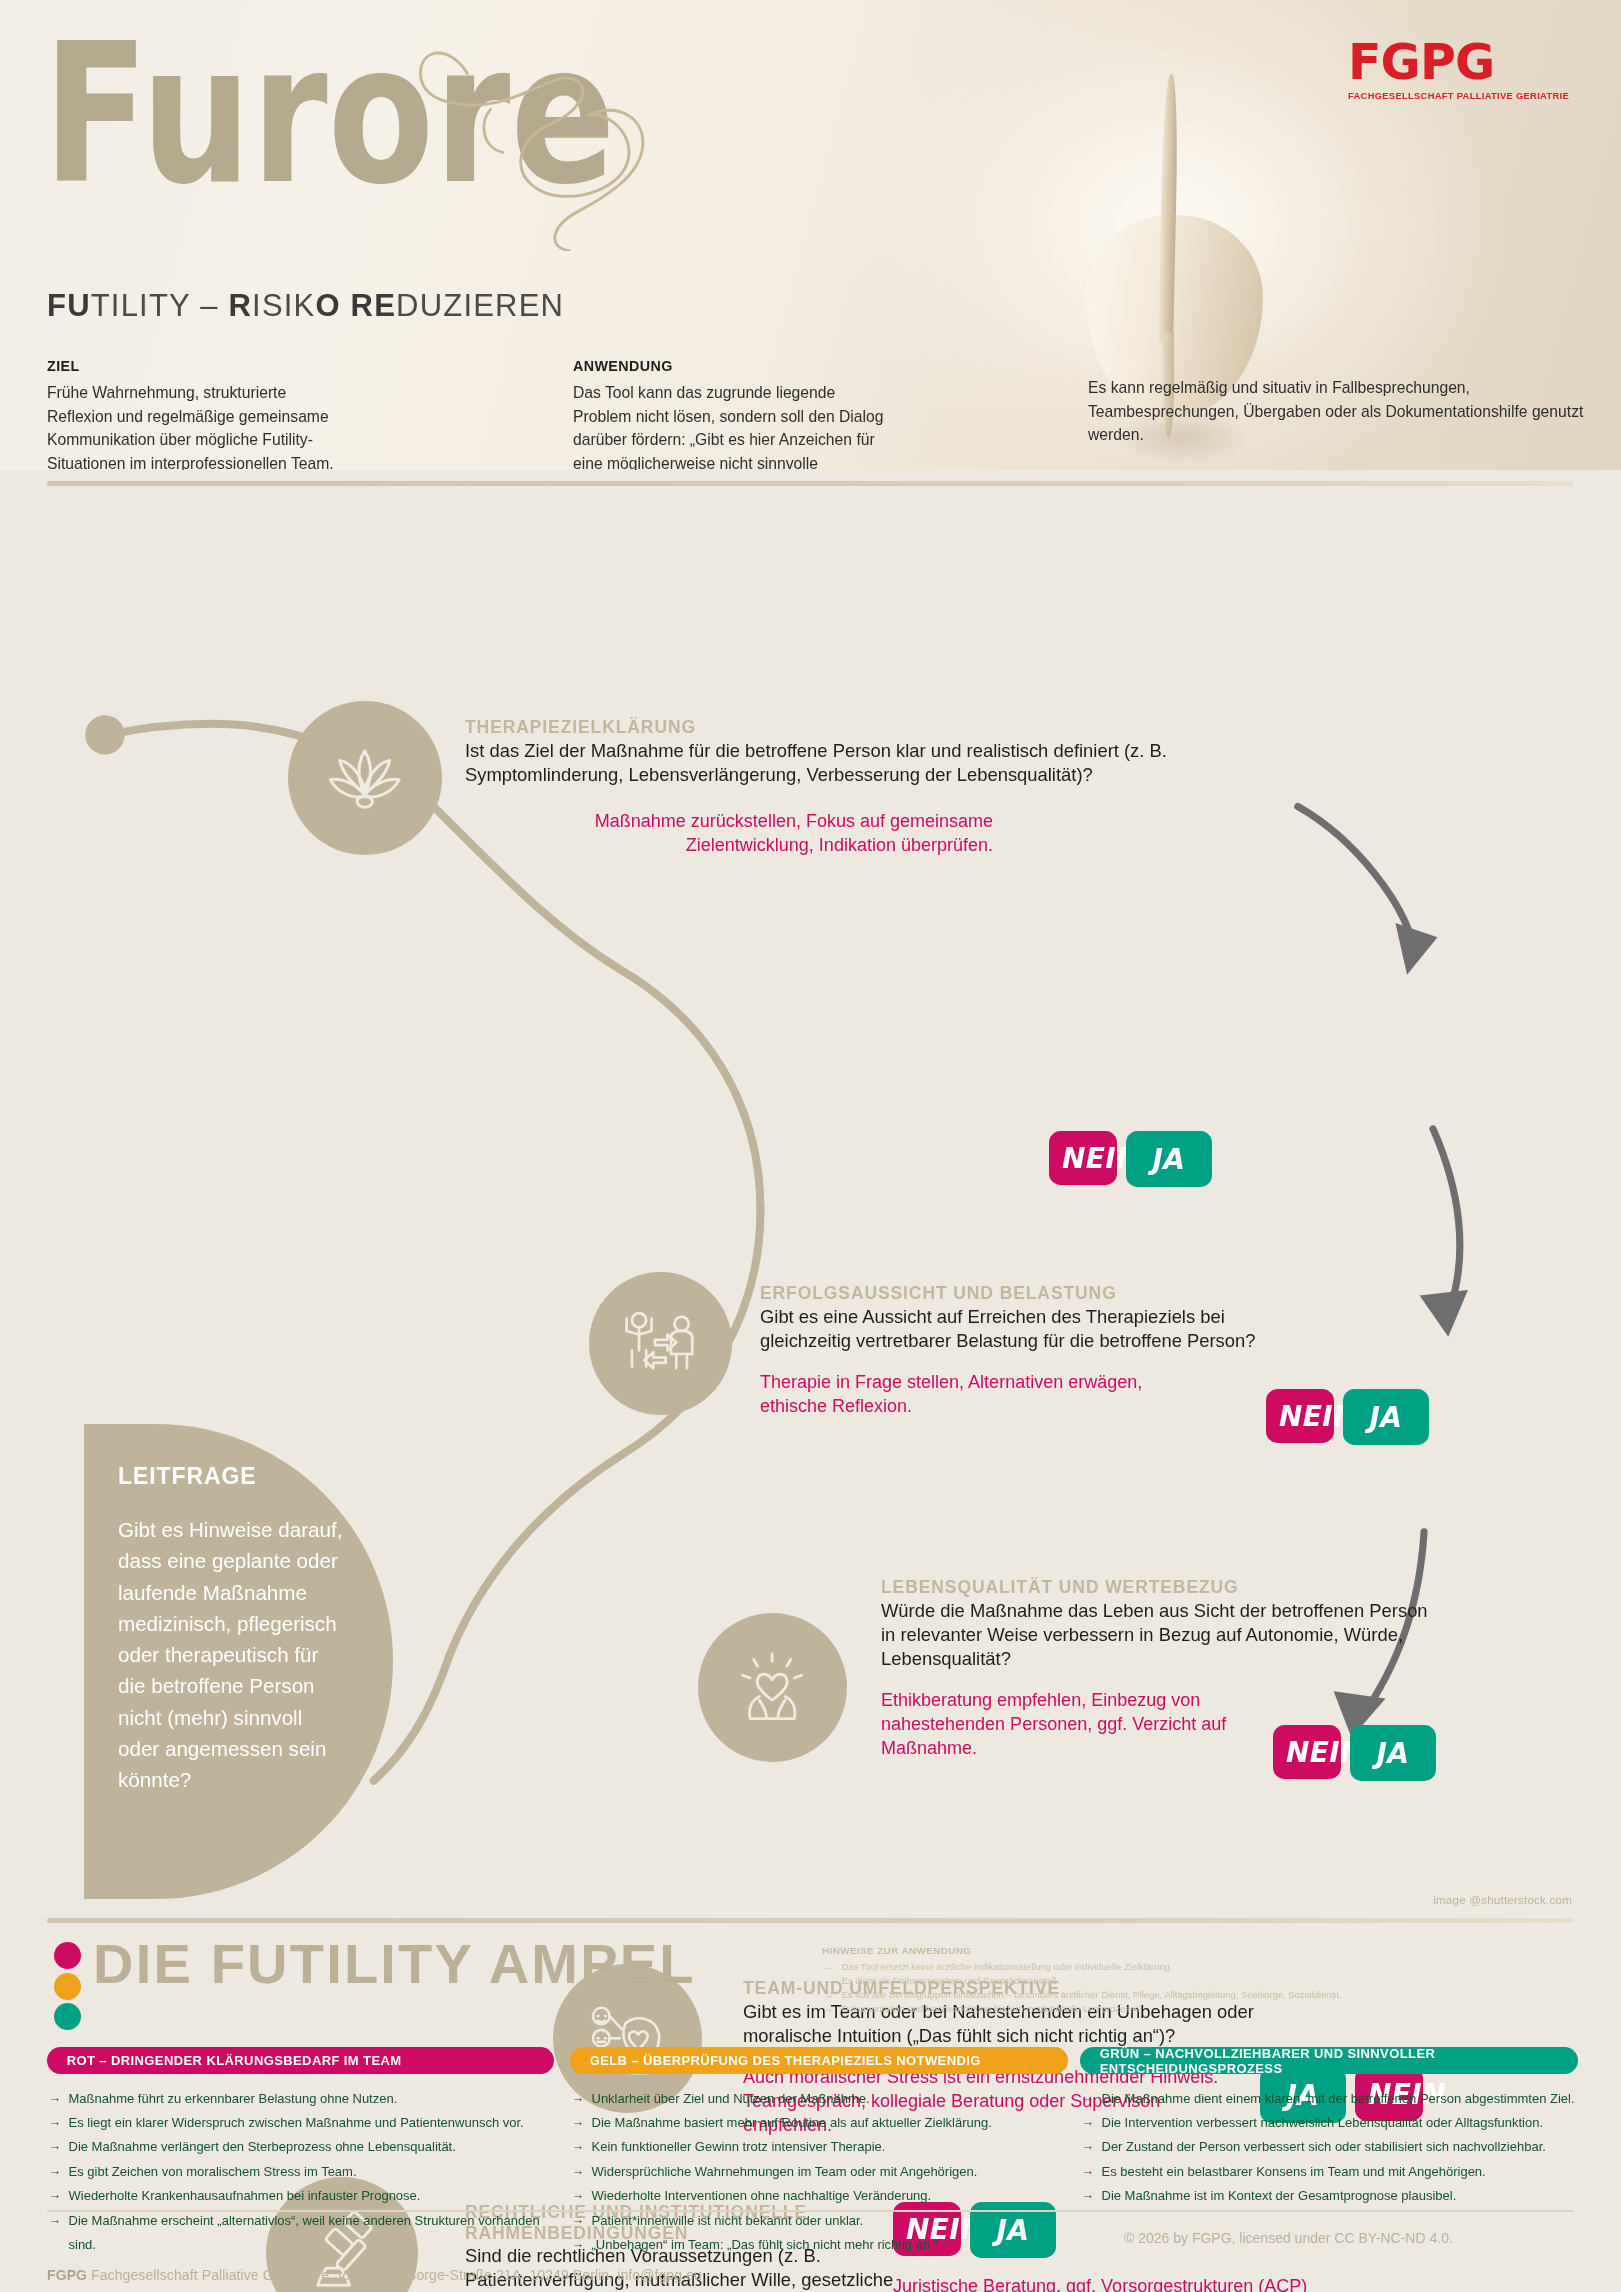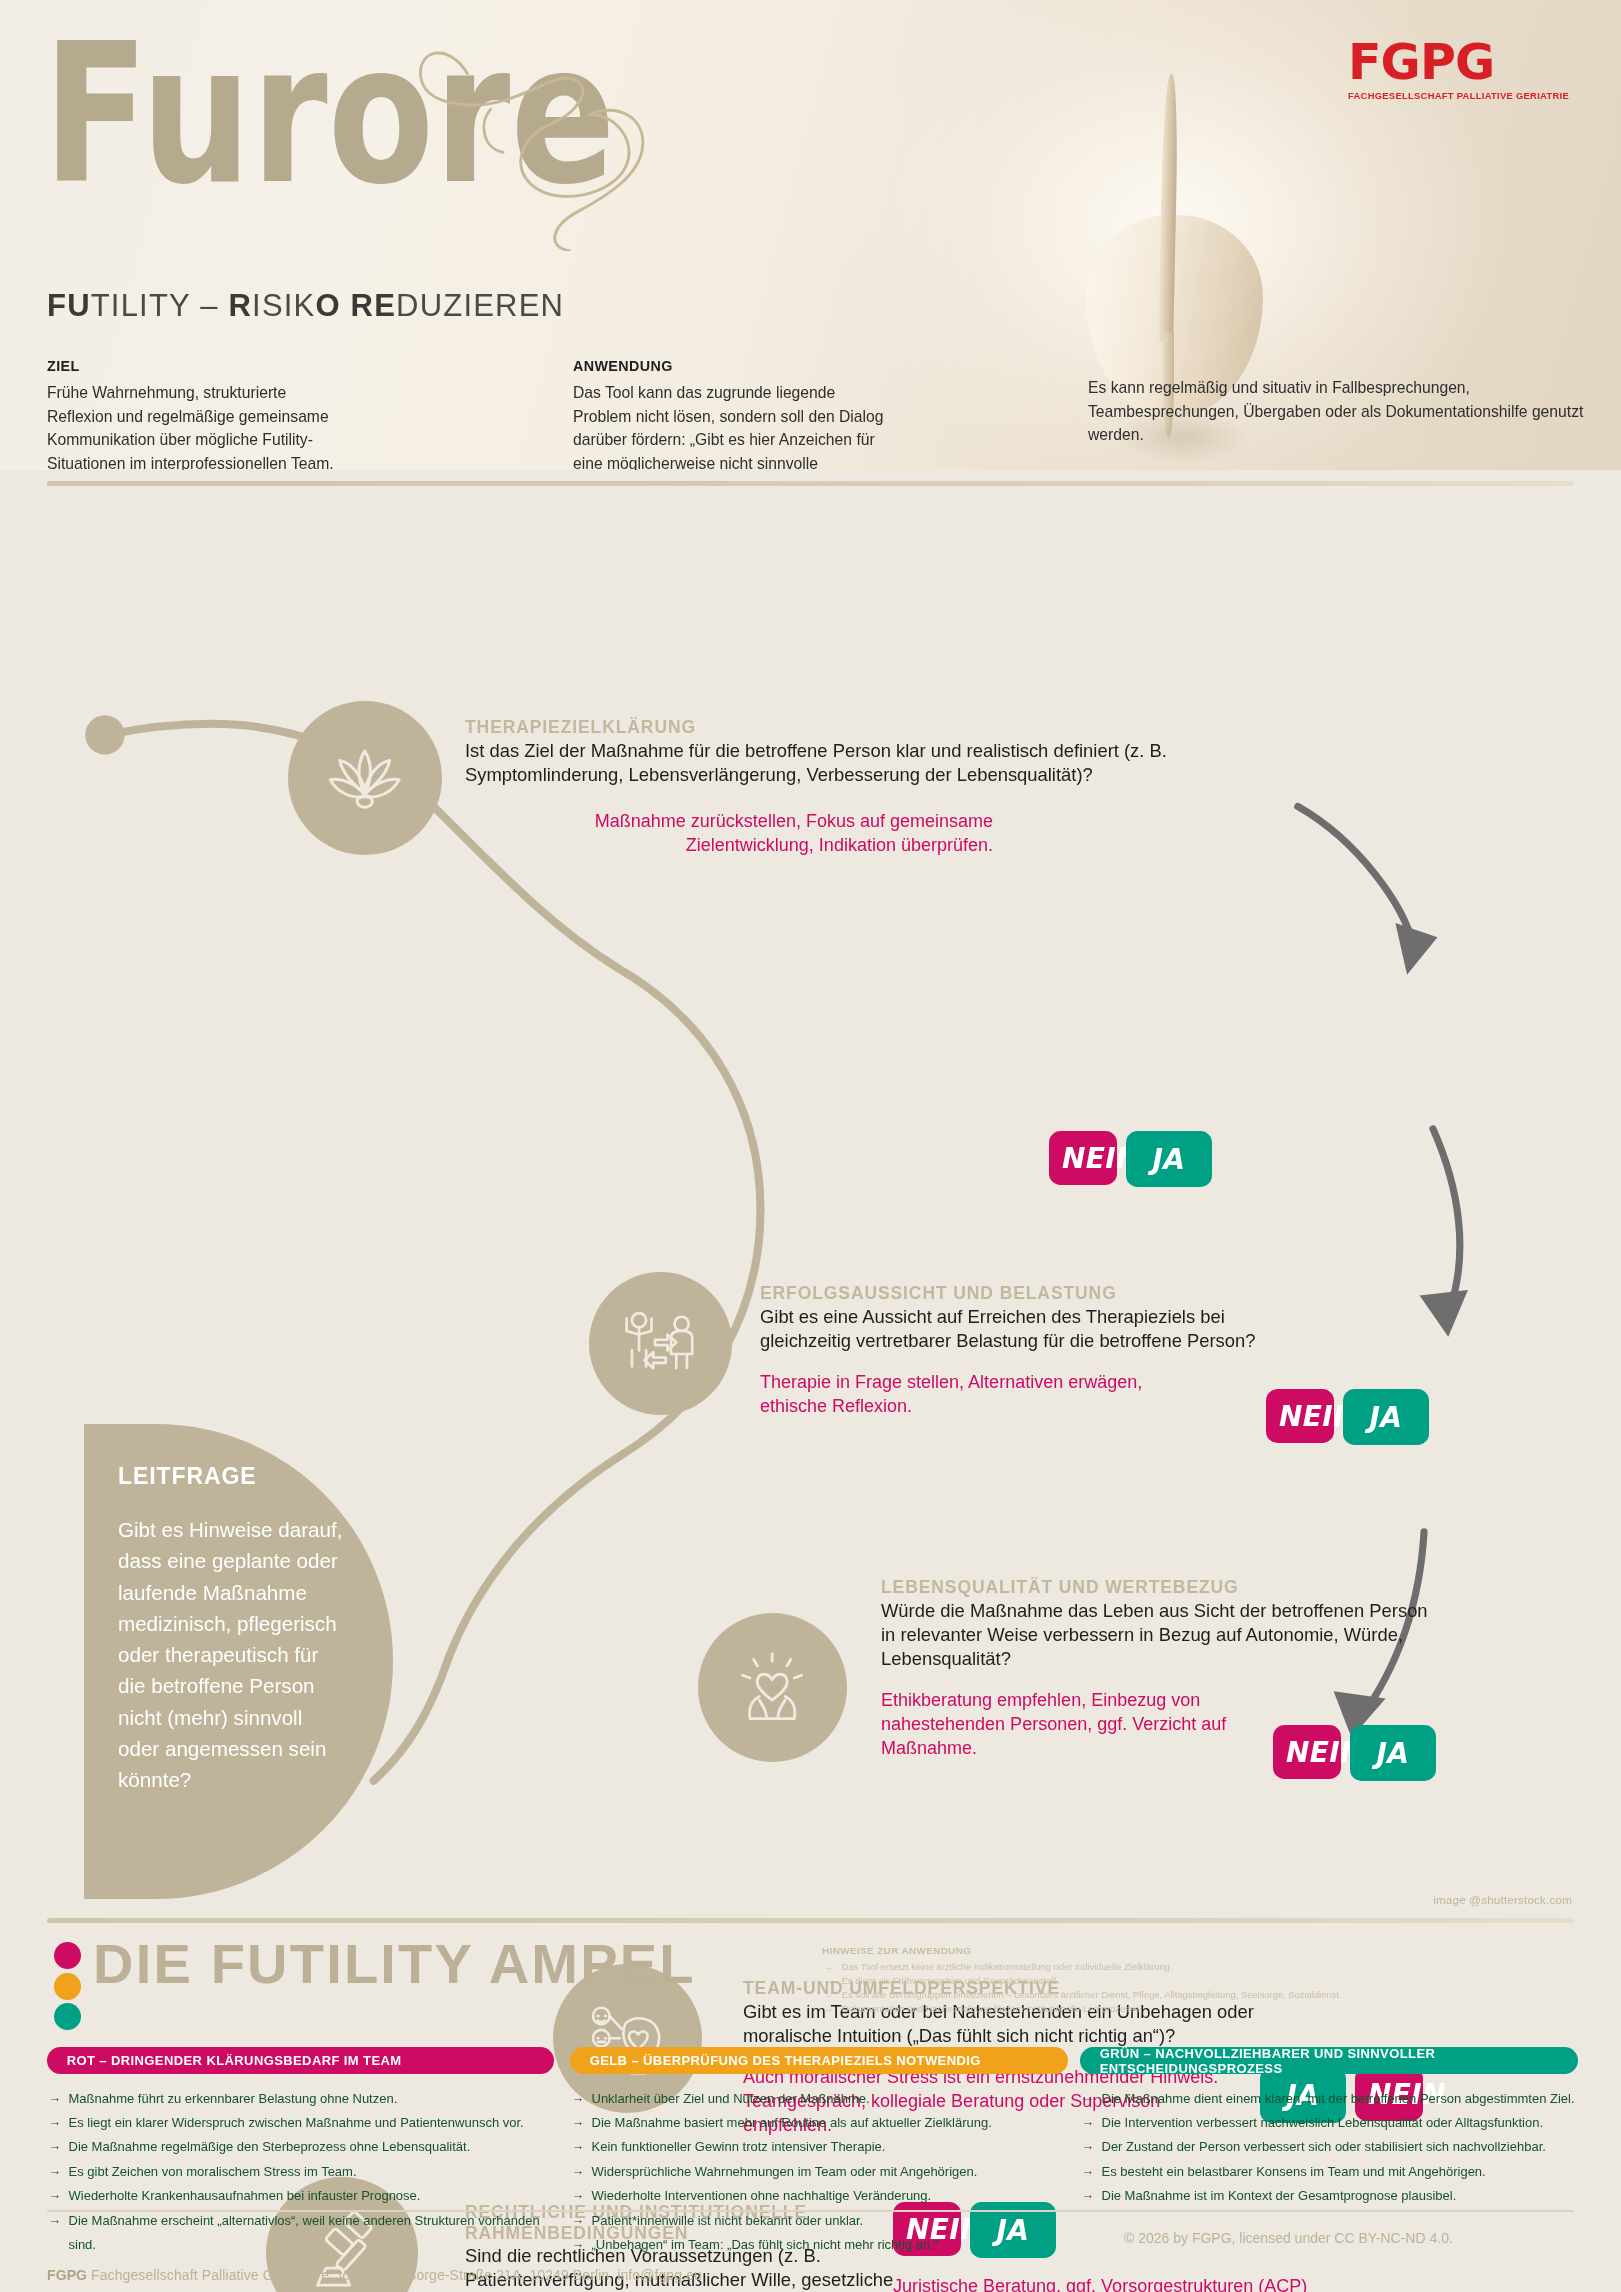--- a/index.html
+++ b/index.html
@@ -399,21 +399,21 @@
       <li>Es soll alle Berufsgruppen einbeziehen – besonders ärztlicher Dienst, Pflege, Alltagsbegleitung, Seelsorge, Sozialdienst.</li>
       <li>Dokumentation und Nachverfolgung fördern institutionelle Lernprozesse.</li>
     </ul>
 </div>
 
 <div class="ampel-col" id="col-rot">
   <div class="ampel-head" style="background: rgb(206, 11, 99);">ROT – DRINGENDER KLÄRUNGSBEDARF IM TEAM</div>
   <ul>
       <li>Maßnahme führt zu erkennbarer Belastung ohne Nutzen.</li>
       <li>Es liegt ein klarer Widerspruch zwischen Maßnahme und Patientenwunsch vor.</li>
-      <li>Die Maßnahme regelmäßige den Sterbeprozess ohne Lebensqualität.</li>
+      <li>Die Maßnahme verlängert den Sterbeprozess ohne Lebensqualität.</li>
       <li>Es gibt Zeichen von moralischem Stress im Team.</li>
       <li>Wiederholte Krankenhausaufnahmen bei infauster Prognose.</li>
       <li>Die Maßnahme erscheint „alternativlos“, weil keine anderen Strukturen vorhanden sind.</li>
     </ul>
 </div>
 <div class="ampel-col" id="col-gelb">
   <div class="ampel-head" style="background: rgb(239, 162, 26);">GELB – ÜBERPRÜFUNG DES THERAPIEZIELS NOTWENDIG</div>
   <ul>
       <li>Unklarheit über Ziel und Nutzen der Maßnahme.</li>
       <li>Die Maßnahme basiert mehr auf Routine als auf aktueller Zielklärung.</li>

